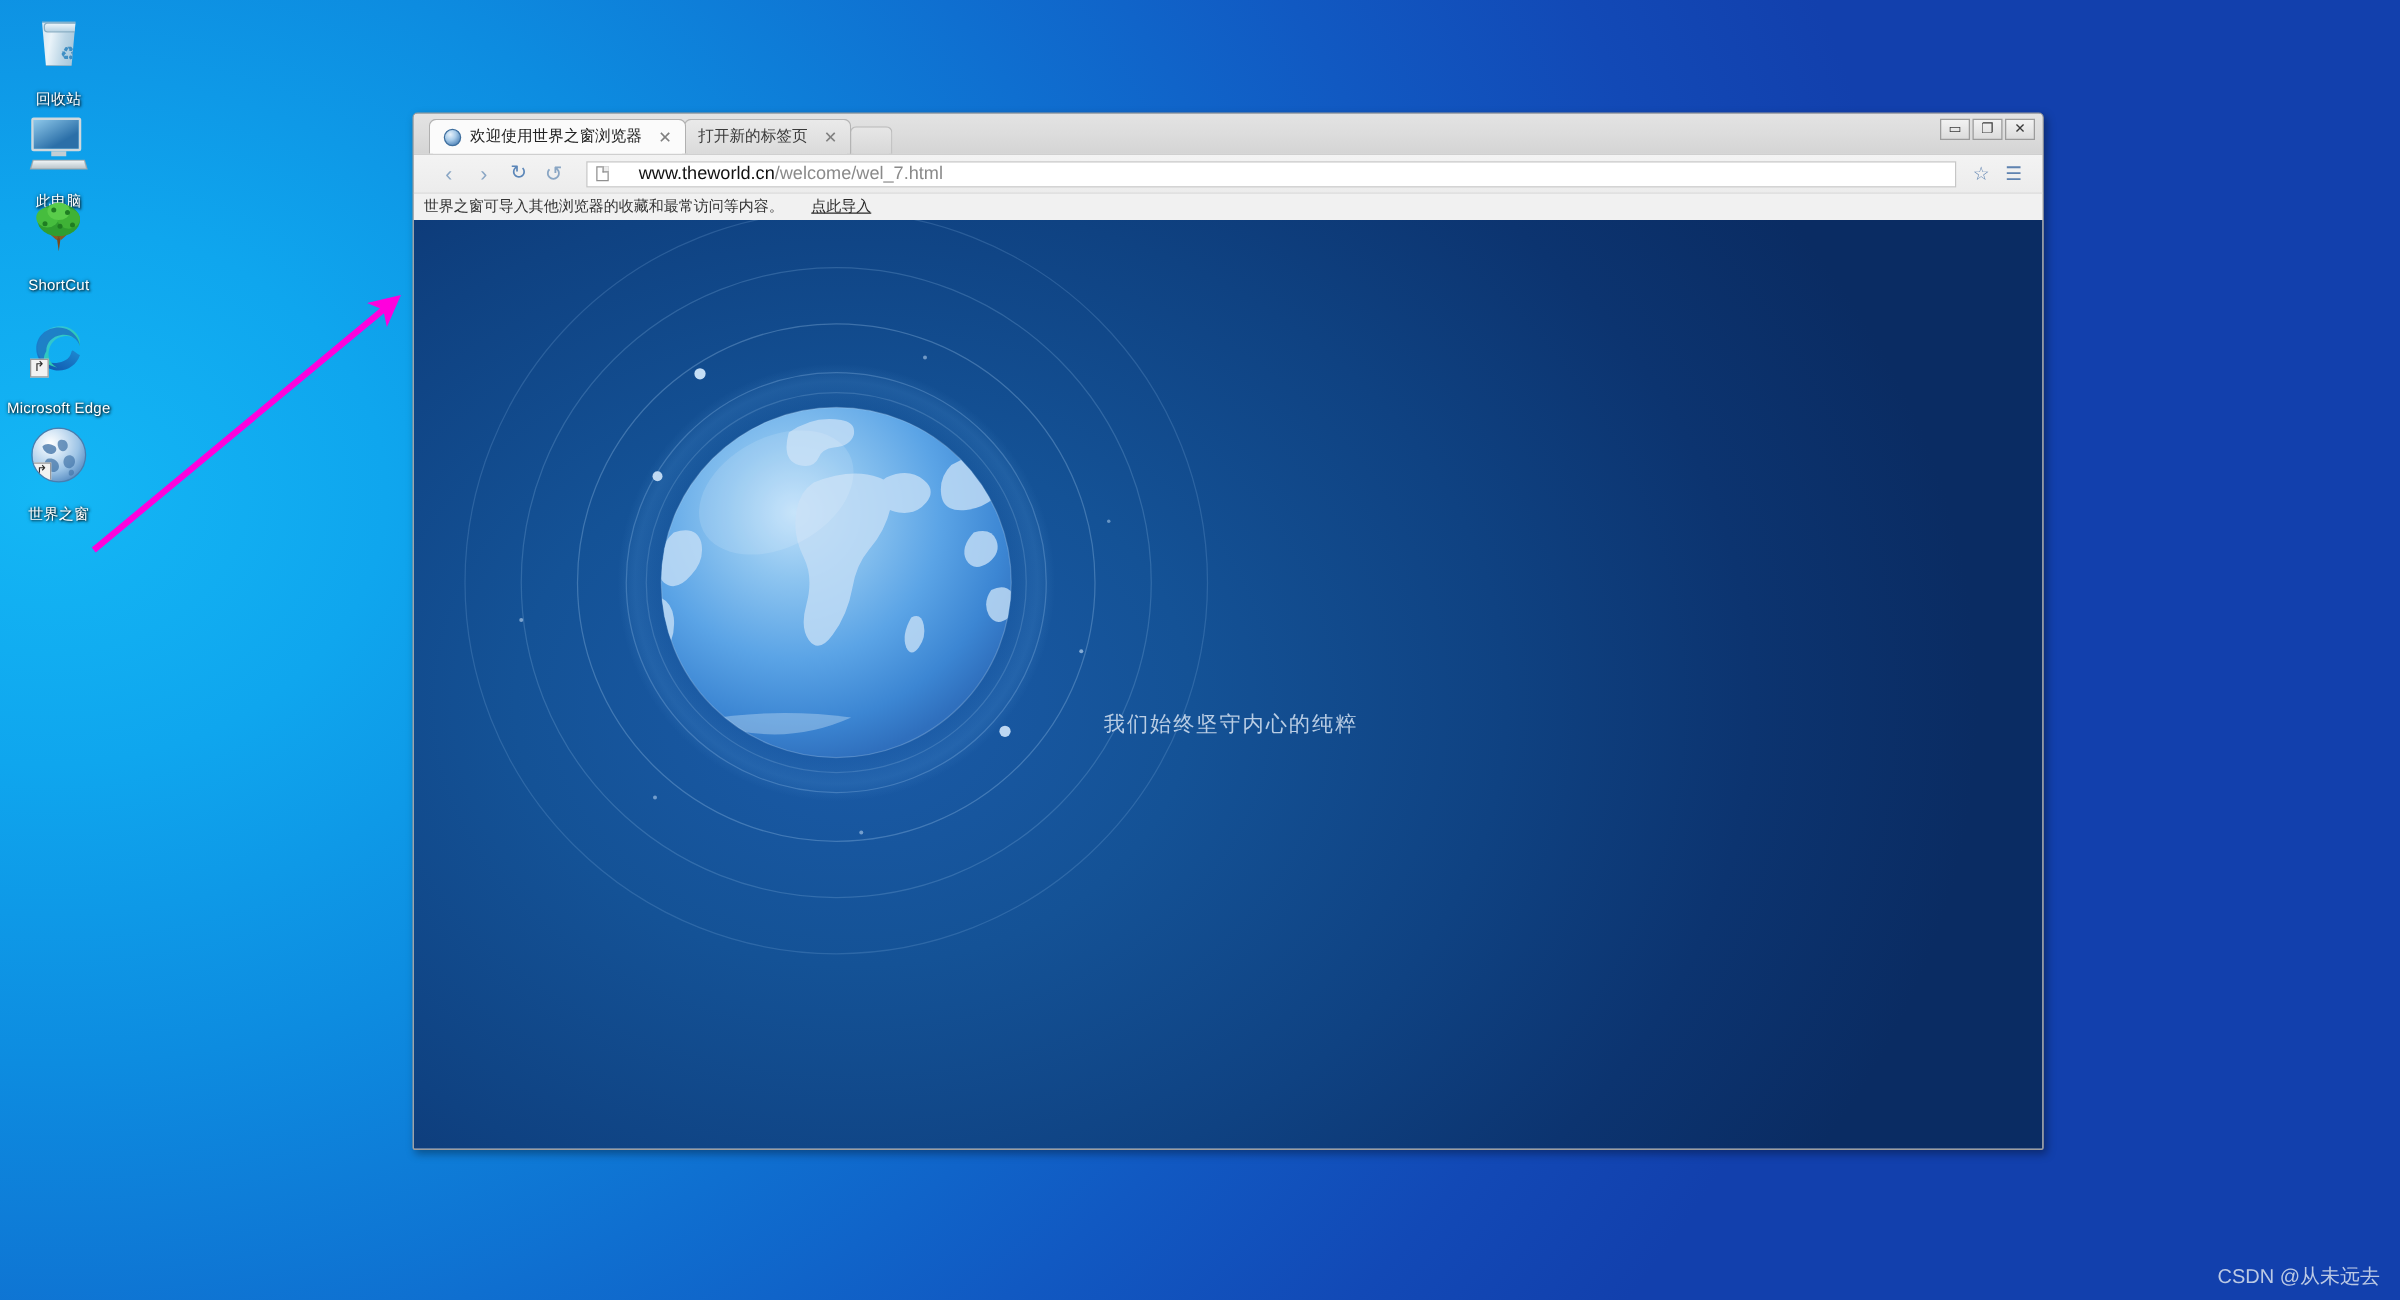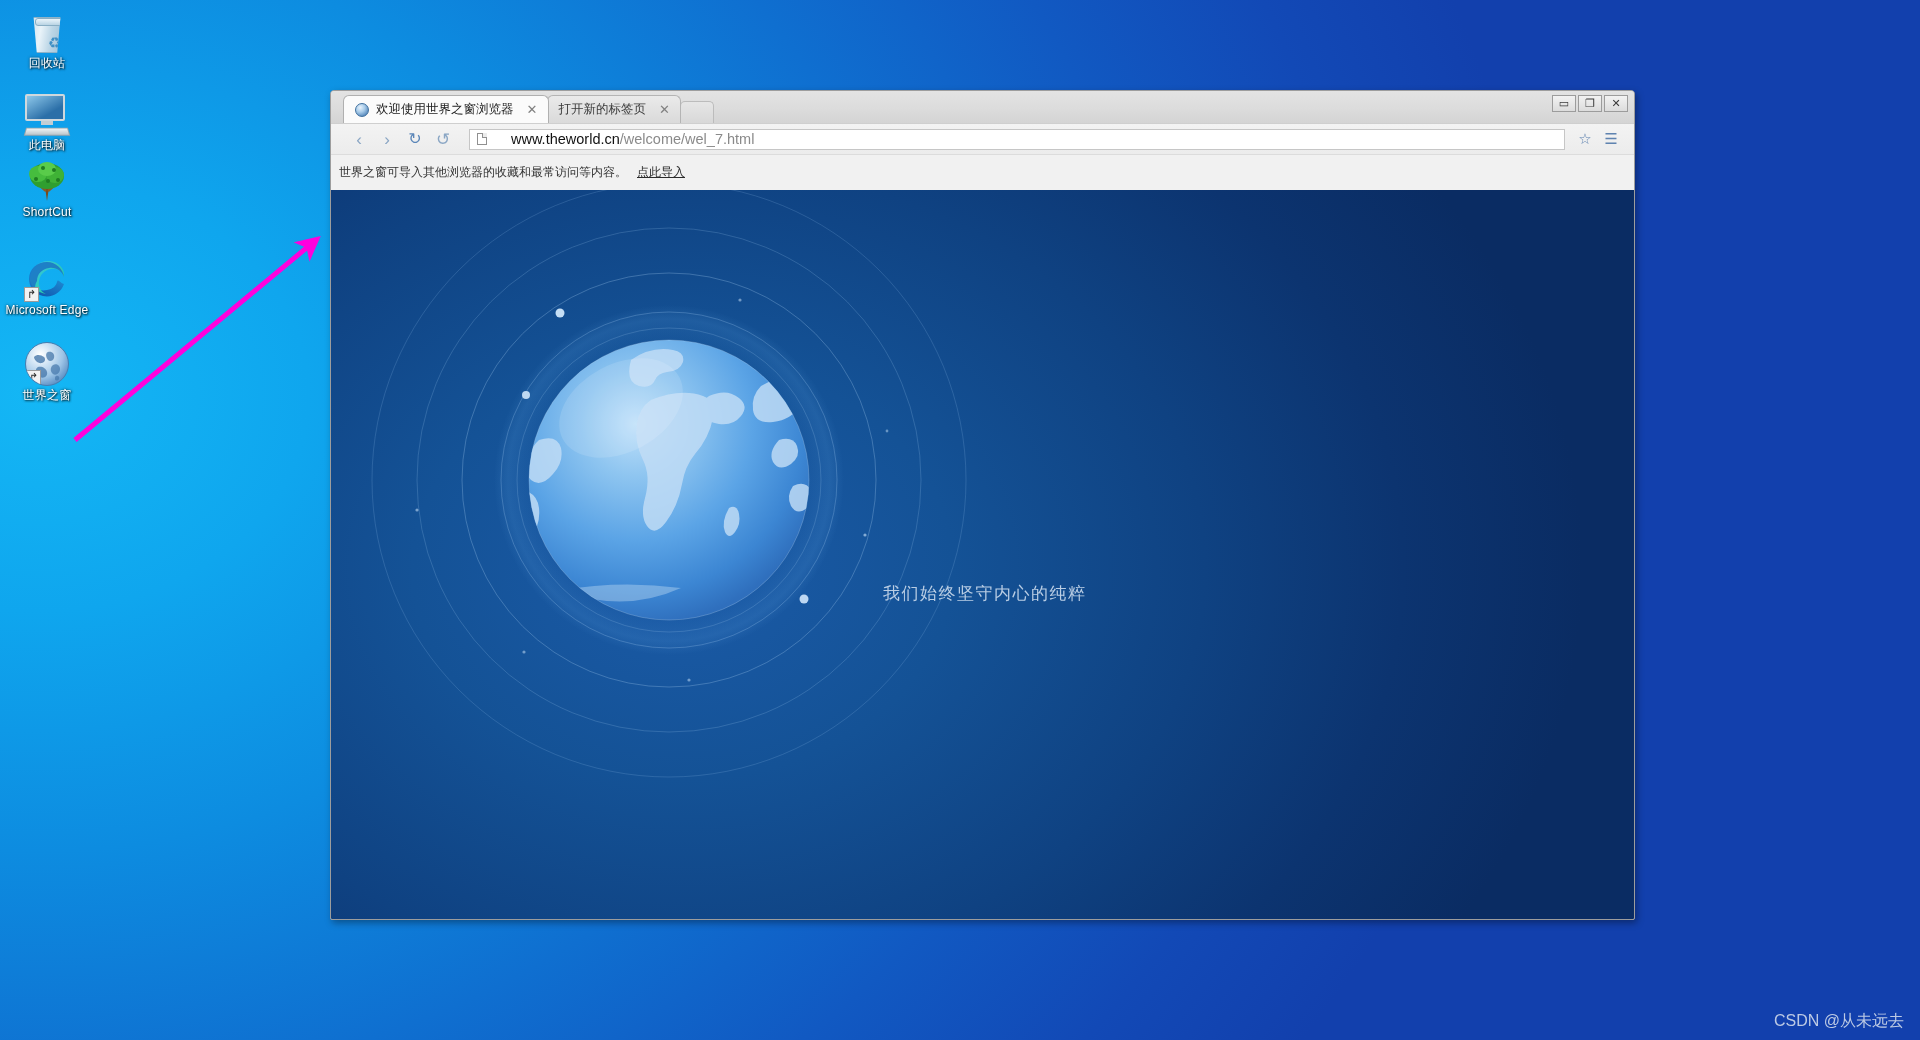--- a/index.html
+++ b/index.html
@@ -20,21 +20,21 @@
   .desk-icon {
     position:absolute; left:4px; width:86px;
     display:flex; flex-direction:column; align-items:center;
     cursor:default; user-select:none;
   }
   .desk-icon .glyph {
     width:48px; height:48px; position:relative;
     display:flex; align-items:center; justify-content:center;
   }
   .desk-icon .lbl {
-    margin-top:0; font-size:12px; line-height:14px; color:#fff;
+    margin-top:16px; font-size:12px; line-height:14px; color:#fff;
     text-align:center; text-shadow:1px 1px 2px rgba(0,0,0,.85), 0 0 3px rgba(0,0,0,.7);
     font-family:"Liberation Sans", sans-serif; letter-spacing:.2px;
   }
   .shortcut-badge {
     position:absolute; left:0px; bottom:0px; width:15px; height:15px;
     background:#f2f2f2; border:1px solid #9a9a9a;
     display:flex; align-items:center; justify-content:center;
     font-size:11px; color:#2b2b2b; line-height:1;
   }
 
@@ -137,25 +137,25 @@
     display:flex; align-items:center; padding:0 7px; gap:24px;
   }
   .pg-ico { width:10px; height:12px; border:1px solid #909090; background:#fff; position:relative; flex:none; }
   .pg-ico:after{ content:""; position:absolute; right:-1px; top:-1px; width:4px; height:4px; background:#ececec; border-left:1px solid #909090; border-bottom:1px solid #909090;}
   .url { font-size:14.5px; color:#111; white-space:nowrap; font-family:"Liberation Sans", sans-serif; }
   .url .path { color:#8a8a8a; }
   .tb-ico { width:26px; text-align:center; font-size:15px; color:#5f83b0; }
 
   
   .infobar {
-    height:36px; background:#f1f1f1; border-top:1px solid #dcdcdc;
+    height:22px; background:#f1f1f1; border-top:1px solid #dcdcdc;
     display:flex; align-items:center; padding-left:8px; gap:10px;
     font-size:12px; color:#333;
   }
-  .infobar a { color:#2a2a2a; text-decoration:underline; }
+  .infobar a { color:#2a2a2a; text-decoration:underline;margin-left:12px; }
 
   
   .viewport {
     flex:1; position:relative; overflow:hidden;
     background:
       radial-gradient(ellipse 900px 700px at 27% 52%, #1b5ba8 0%, #145296 30%, #0f4282 58%, #0c3470 80%, #0a2c63 100%);
   }
   .viewport .inner { position:absolute; inset:0; }
 
   .headline {

